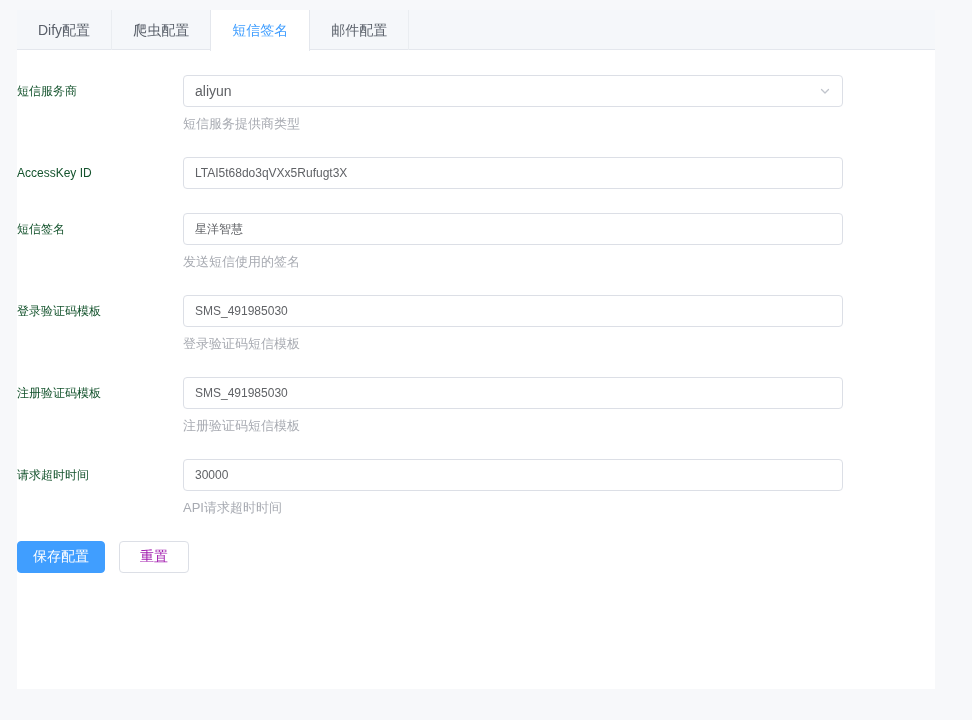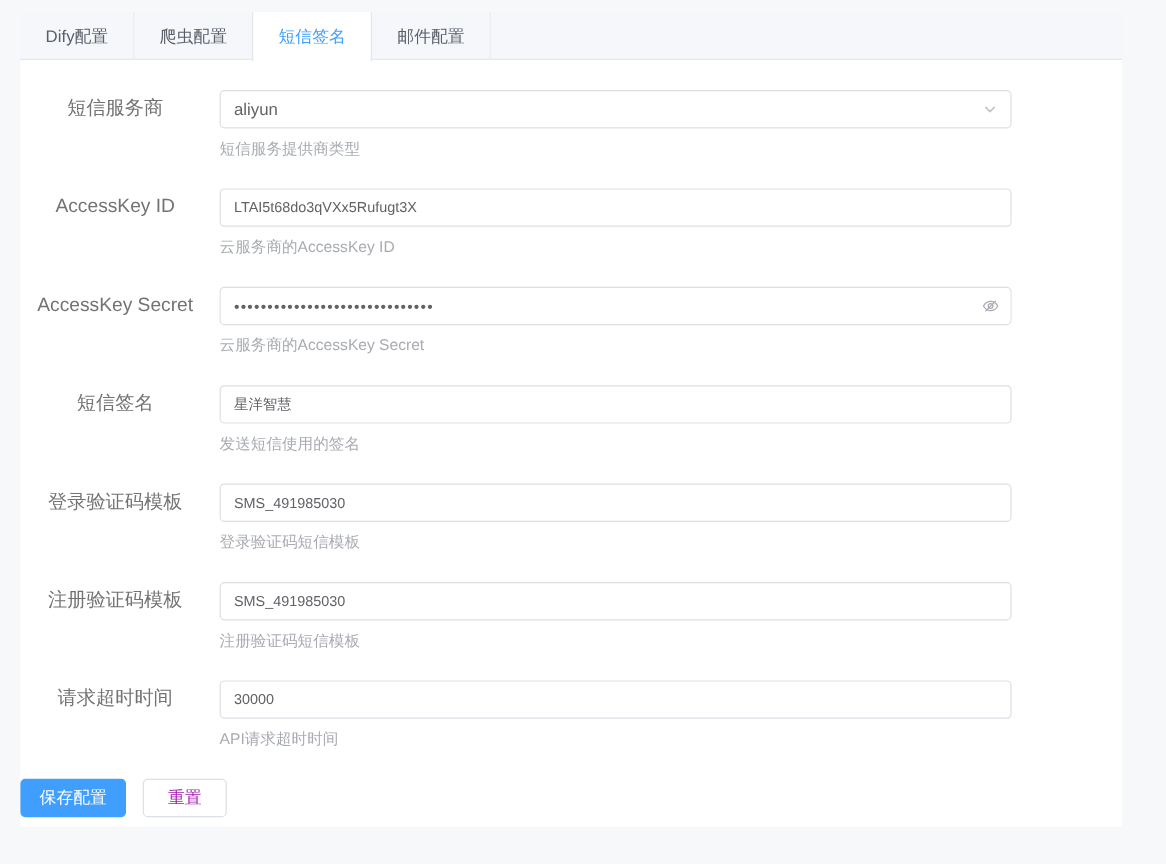--- a/index.html
+++ b/index.html
@@ -6,22 +6,22 @@
   html,body { font-family:"Liberation Sans", sans-serif; }
   .page { position:relative; width:972px; height:720px; background:#f7f8fa; overflow:hidden; }
   .card { position:absolute; left:17px; top:10px; width:918px; }
   .tabbar { display:flex; height:40px; background:#f5f7fa; border-bottom:1px solid #e4e7ed; position:relative; }
   .tab { height:40px; line-height:40px; padding:0 21px; font-size:14px; color:#595f69;
          border-right:1px solid #eaedf1; cursor:pointer; white-space:nowrap;text-align:right; }
   .tab.active { background:#ffffff; color:#409eff; height:41px; position:relative; z-index:2;
                 border-right:1px solid #e4e7ed; border-left:1px solid #e4e7ed; margin-left:-1px; }
   .content { background:#ffffff; height:639px; padding:25px 0 9px 0; }
   .form-item { display:flex; margin-bottom:24px; }
-  .form-label { width:166px; padding-right:8px; text-align:center; line-height:32px;
-                font-size:16px; color:#737373; }
+  .form-label { width:166px; padding-right:8px; text-align:left; line-height:32px;
+                font-size:12px; color:#14532d; }
   .field-col { flex:1; }
   .control { position:relative; width:660px; height:32px; border:1px solid #dcdfe6; border-radius:4px;
              background:#fff; display:flex; align-items:center; }
   .select-control { justify-content:space-between; padding:0 11px; cursor:pointer;gap:24px; }
   .control-text { font-size:14px; color:#606266; }
   .text-input { width:660px; height:32px; border:1px solid #dcdfe6; border-radius:4px;
                 padding:0 11px; font-size:12px; color:#606266; outline:none;
                 font-family:"Liberation Sans", sans-serif; background:#fff; }
   .input-wrap .text-input { width:100%; height:30px; border:none; padding:0 30px 0 11px; }
   .pw { letter-spacing:1px; font-size:13px; }
@@ -61,40 +61,23 @@
             </span>
           </div>
           <div class="hint">短信服务提供商类型</div>
         </div>
       </div>
 
       <div class="form-item">
         <label class="form-label">AccessKey ID</label>
         <div class="field-col">
           <input class="text-input" type="text" value="LTAI5t68do3qVXx5Rufugt3X" style="">
-          <div class="hint">云服务商的AccessKey ID</div>
         </div>
       </div>
 
-      <div class="form-item">
-        <label class="form-label">AccessKey Secret</label>
-        <div class="field-col">
-          <div class="control input-wrap">
-            <input class="text-input pw" type="text" value="••••••••••••••••••••••••••••••" style="">
-            <span class="suffix-icon">
-              <svg width="15" height="15" viewBox="0 0 24 24" fill="none" stroke="#a8abb2" stroke-width="1.7" stroke-linecap="round" stroke-linejoin="round">
-                <path d="M2.5 12s3.5-6.3 9.5-6.3S21.5 12 21.5 12s-3.5 6.3-9.5 6.3S2.5 12 2.5 12z"></path>
-                <circle cx="12" cy="12" r="3.1"></circle>
-                <line x1="5.5" y1="18.5" x2="18.5" y2="5.5"></line>
-              </svg>
-            </span>
-          </div>
-          <div class="hint">云服务商的AccessKey Secret</div>
-        </div>
-      </div>
 
       <div class="form-item">
         <label class="form-label">短信签名</label>
         <div class="field-col">
           <input class="text-input" type="text" value="星洋智慧" style="">
           <div class="hint">发送短信使用的签名</div>
         </div>
       </div>
 
       <div class="form-item">

